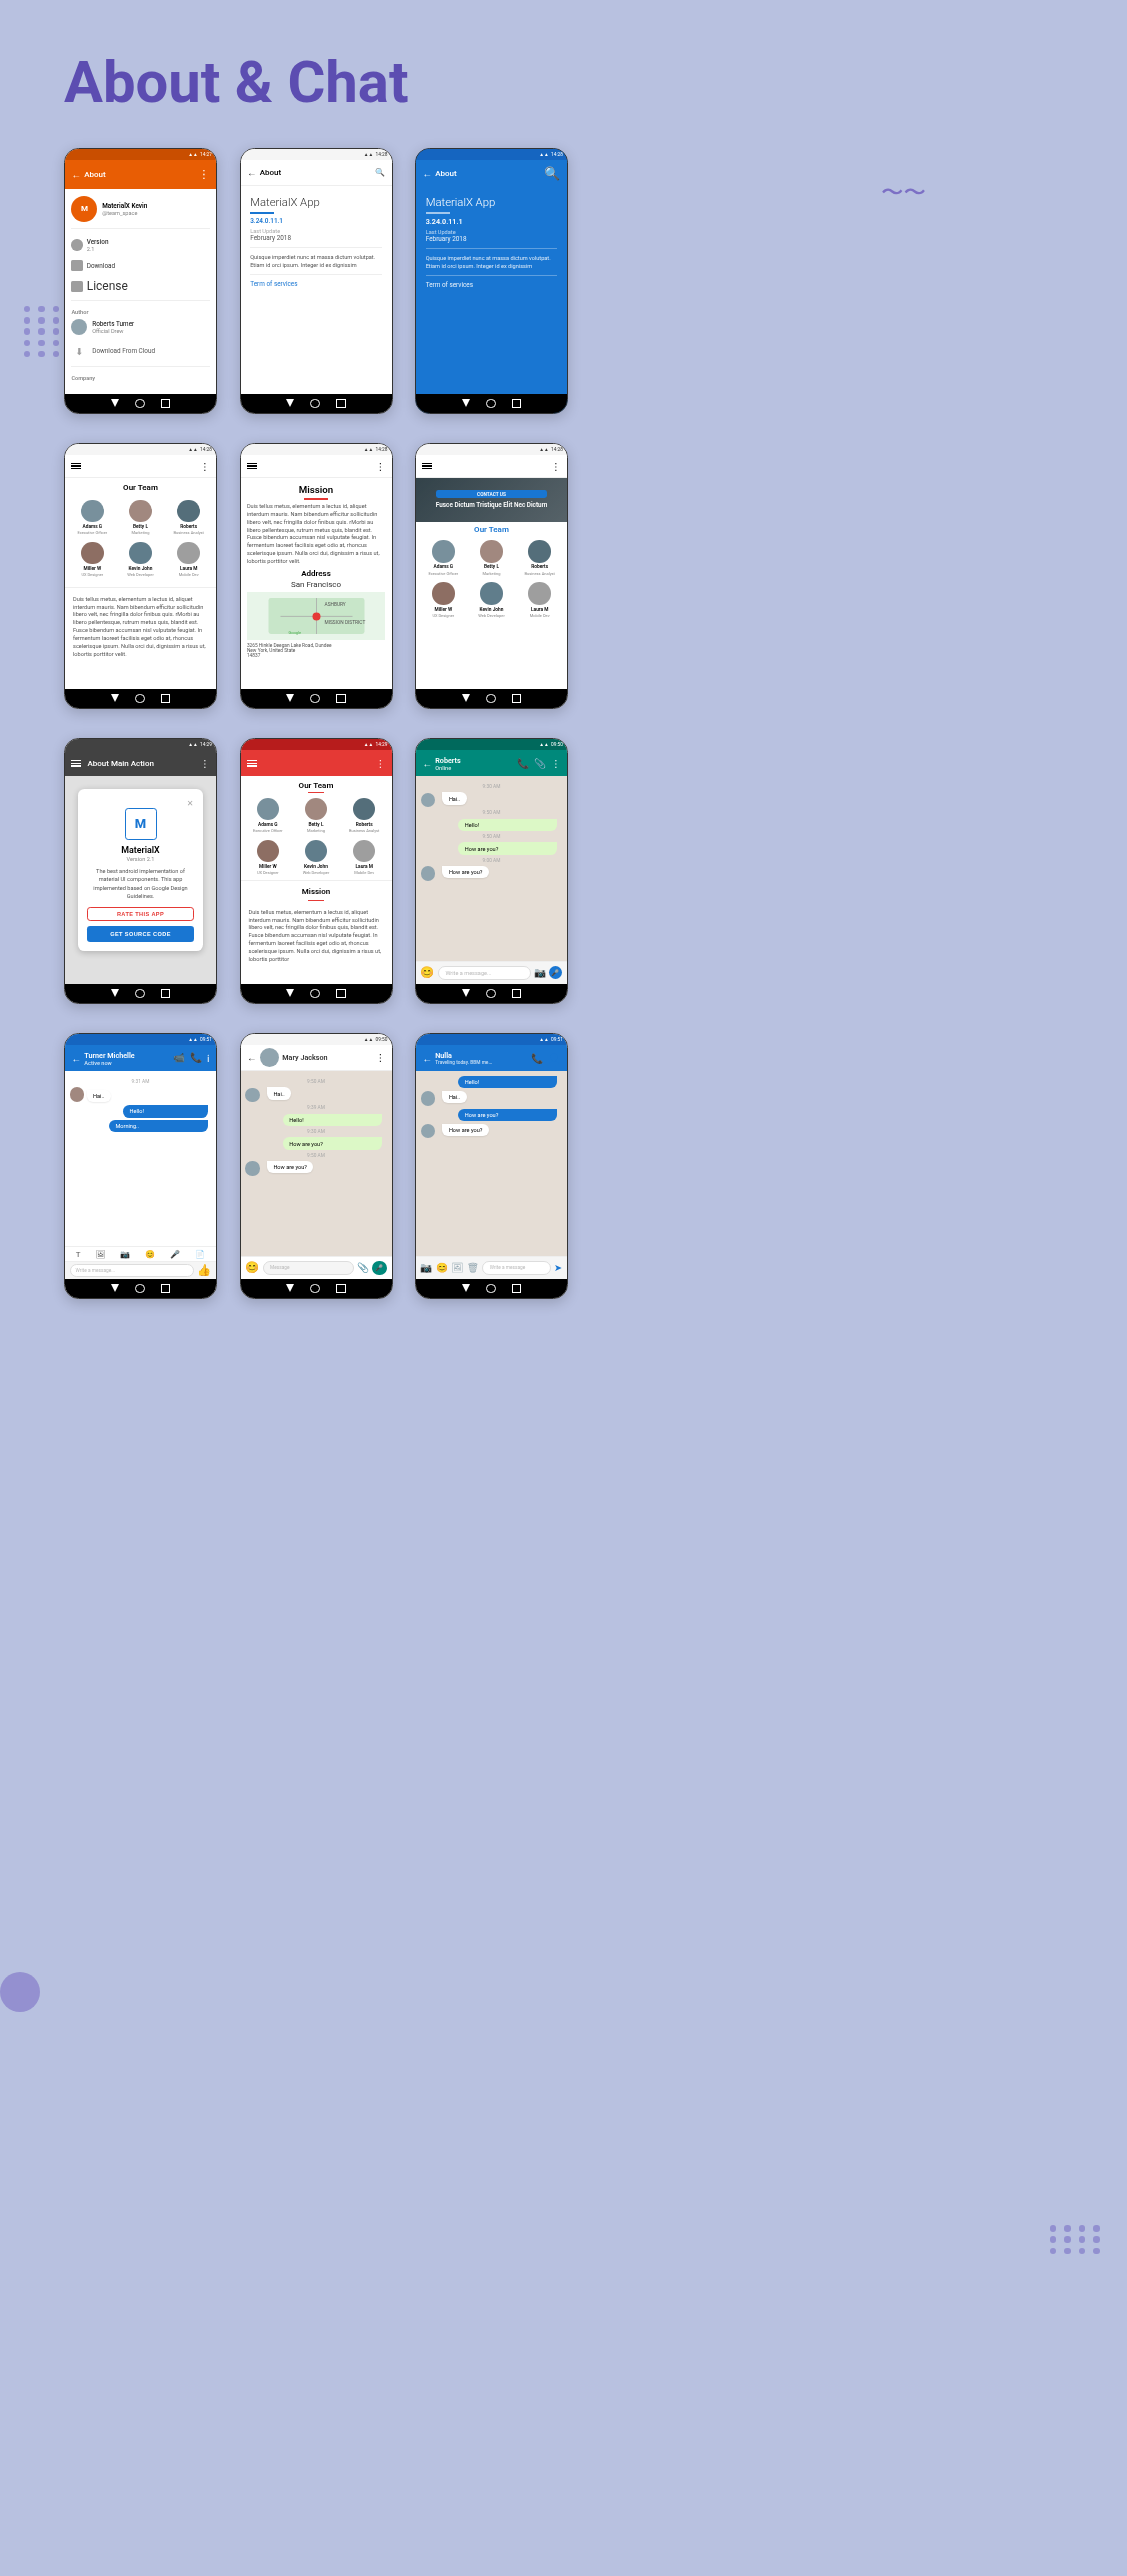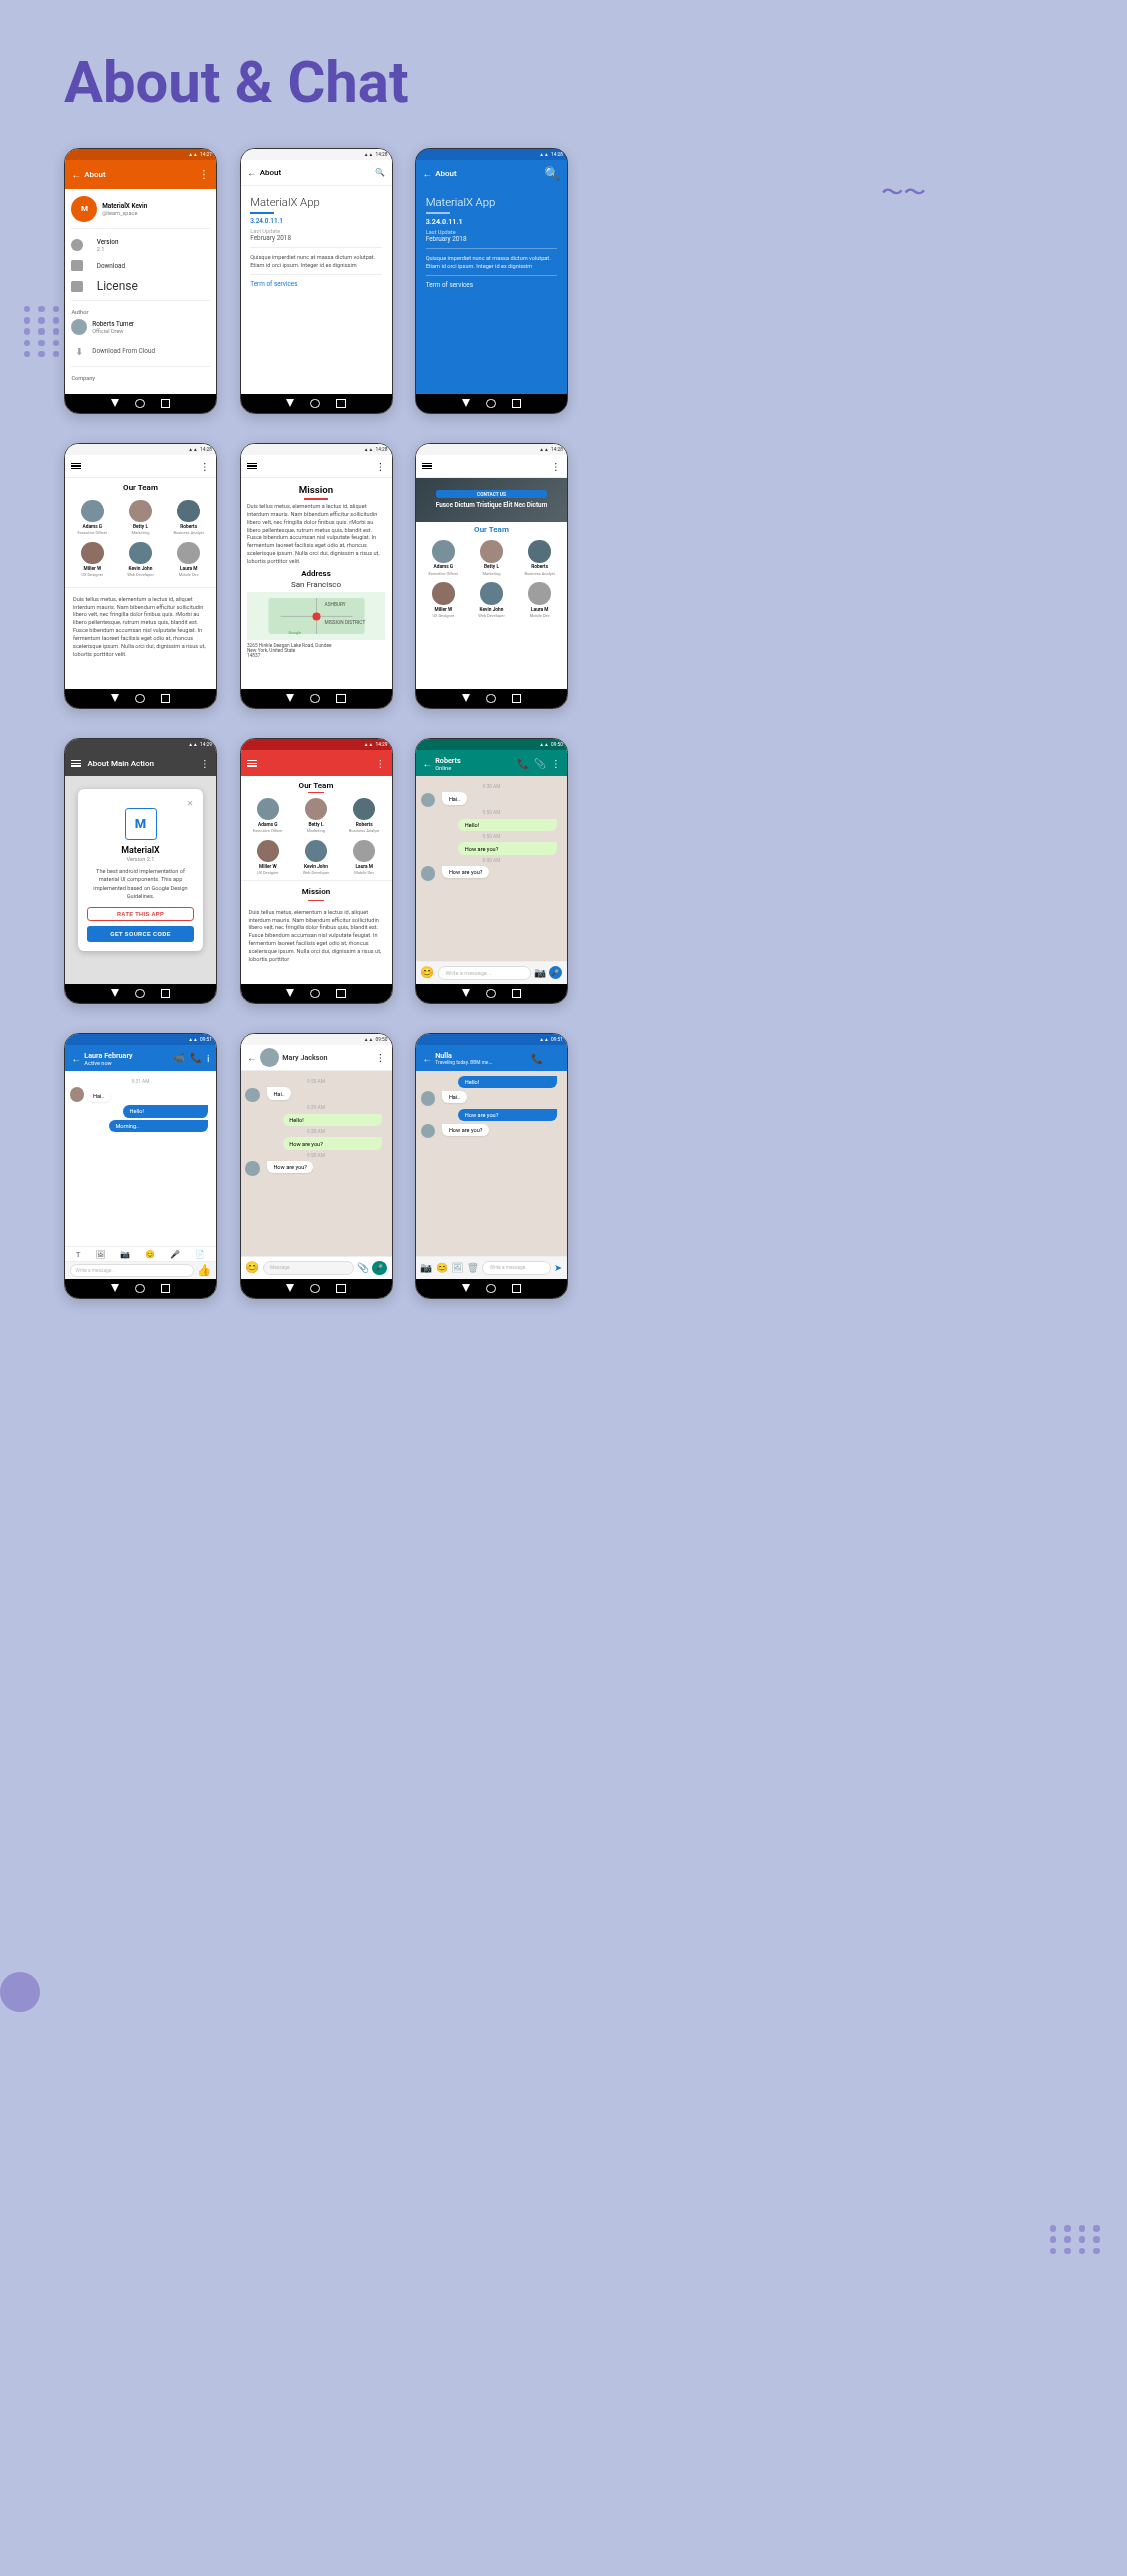--- a/index.html
+++ b/index.html
@@ -91,21 +91,21 @@
       align-items: center;
       justify-content: center;
       color: #fff;
       font-size: 8px;
       font-weight: bold;
     }
 
     .list-item-row {
       display: flex;
       align-items: center;
-      gap: 14px;
+      gap: 4px;
       padding: 4px 0;
       font-size: 6.4px;
       color: #333;
     }
 
     .list-icon {
       width: 11.3px;
       height: 11.3px;
       background: #ccc;
       border-radius: 1.6px;
@@ -1046,21 +1046,21 @@
 <div class="phone-row">
 
   <div class="phone">
     <div class="sb" style="background:#1565c0;color:#fff;">
       <span>▲▲</span>
       <span>09:51</span>
     </div>
     <div class="phone-header-blue">
       <span class="back-arrow">←</span>
       <div>
-        <div style="font-size:7.2px;font-weight:600;">Laura February</div>
+        <div style="font-size:7.2px;font-weight:600;">Turner Michelle</div>
         <div style="font-size:5.6px;color:rgba(255,255,255,0.8);">Active now</div>
       </div>
       <div style="margin-left:auto;display:flex;gap:4.8px;font-size:9.7px;">
         <span>📹</span>
         <span>📞</span>
         <span>ℹ</span>
       </div>
     </div>
     <div class="laura-chat-area">
       <div class="chat-timestamp">9:31 AM</div>

